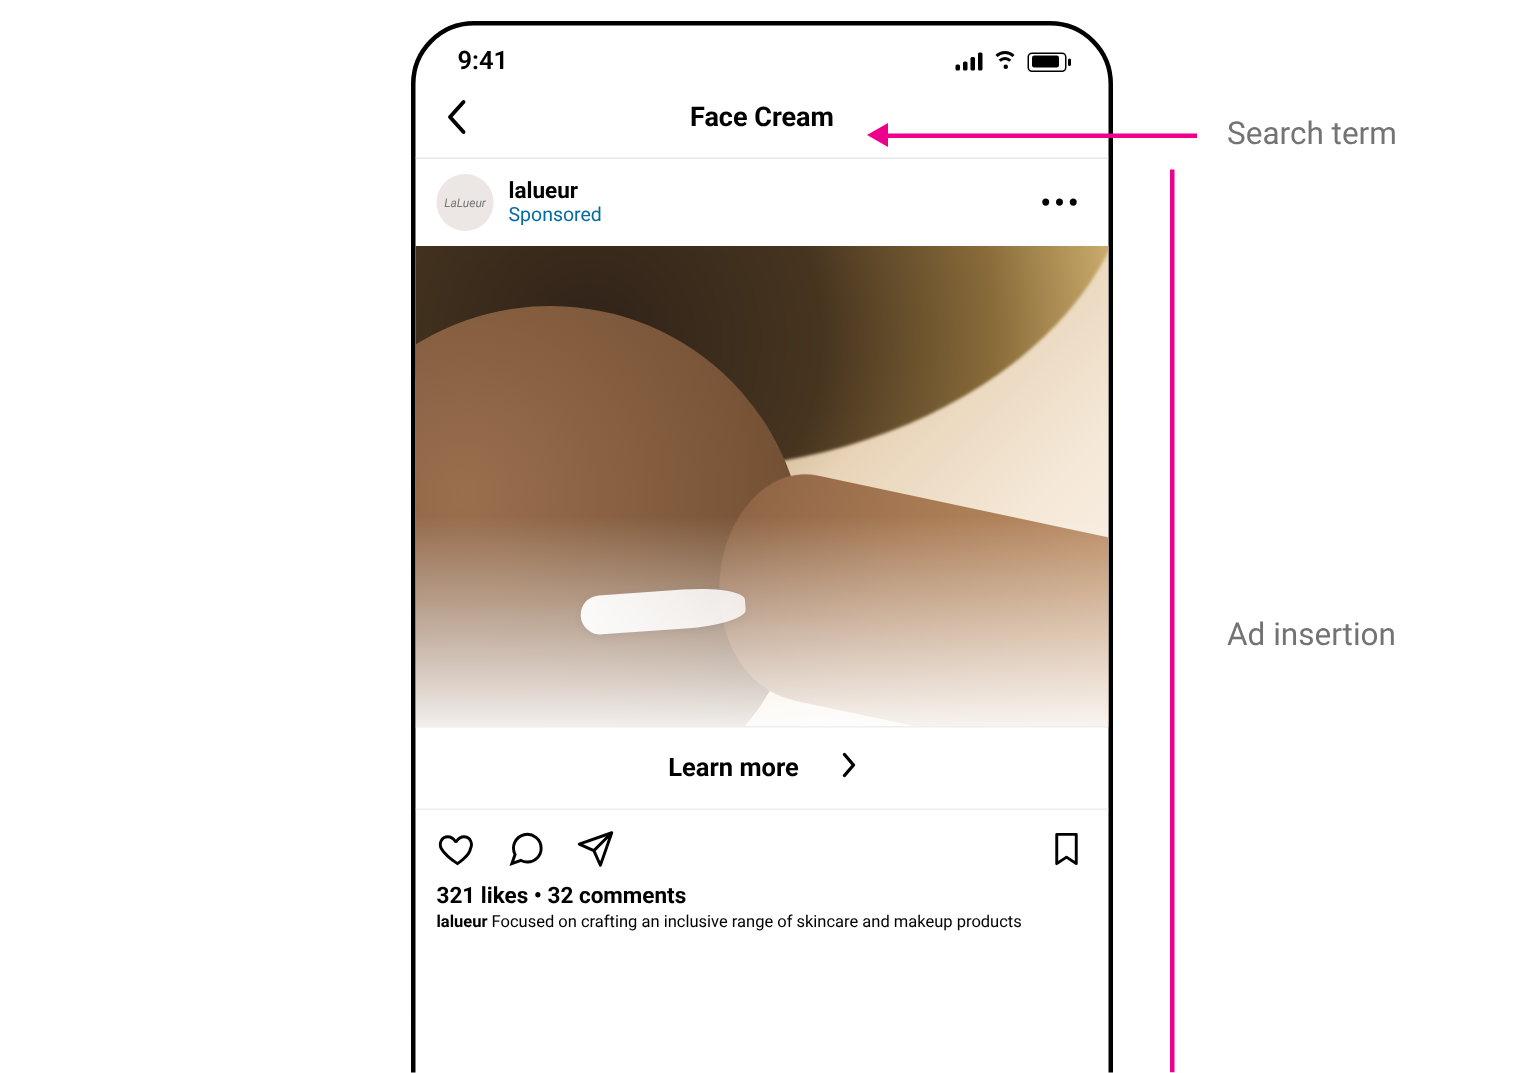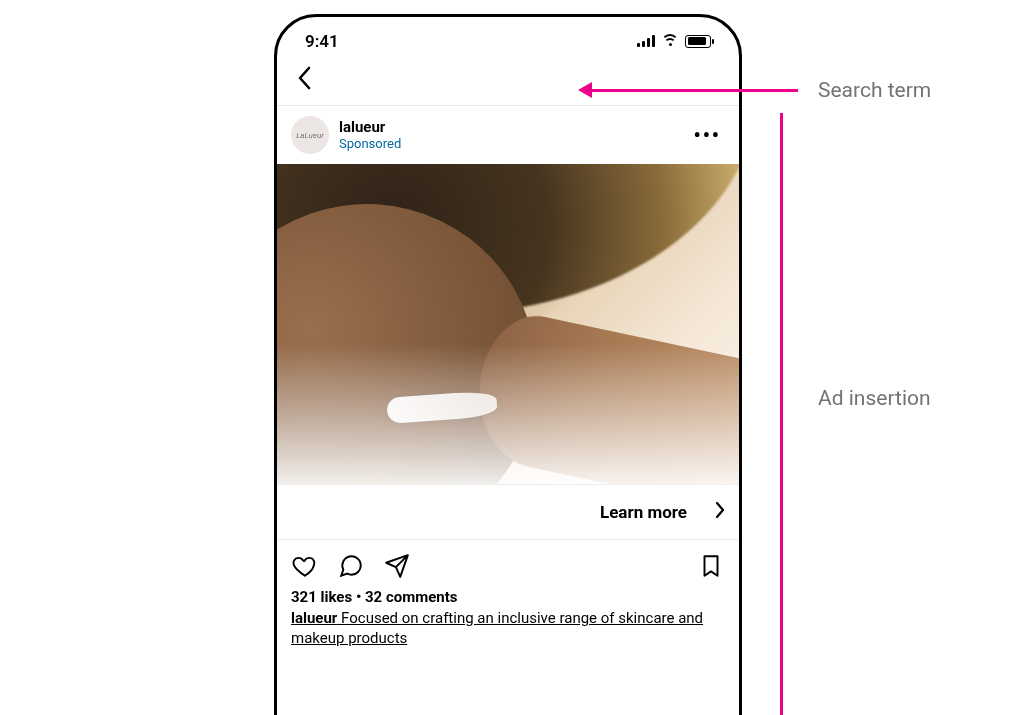--- a/index.html
+++ b/index.html
@@ -105,48 +105,48 @@
     transform:rotate(12deg);
     filter:blur(0.5px);
   }
   .haze{
     position:absolute; left:0; right:0; bottom:0; height:140px;
     background:linear-gradient(0deg, rgba(255,255,255,0.9), rgba(255,255,255,0));
   }
 
   
   .cta-row {
-    display:flex; align-items:center; justify-content:flex-end;
+    display:flex; align-items:center; justify-content:center;
     padding:16px 14px;
     border-top:1px solid #eee;
     border-bottom:1px solid #eee;
     cursor:pointer;
     gap:28px;
   }
   .cta-label { font-size:17px; font-weight:700; }
   .cta-chevron svg{ width:10px; height:18px; }
 
   
   .action-row {
     display:flex; align-items:center; justify-content:space-between;
     padding:12px 14px 4px 14px;
   }
   .action-left { display:flex; gap:18px; align-items:center;}
   .icon-btn { width:28px; height:28px; display:flex; align-items:center; justify-content:center; cursor:pointer;}
   .icon-btn svg { width:26px; height:26px; }
 
   
   .meta { padding:4px 14px 2px 14px; font-size:15px; font-weight:700;}
-  .caption { padding:0 14px 14px 14px; font-size:15px; line-height:1.35;text-decoration:underline;}
+  .caption { padding:0 14px 14px 14px; font-size:11px; line-height:1.35;}
   .caption .cap-user { font-weight:700;}
 
   
   .annot { position:absolute; font-size:21px; color:#737373; }
   .annot.search-term { left:818px; top:78px; }
-  .annot.ad-insertion { left:818px; top:386px; }
+  .annot.ad-insertion { left:818px; top:412px; }
 
   .arrow-h {
     position:absolute;
     left:590px; top:89px; width:208px; height:3px;
     background:#ec008c;
   }
   .arrow-h:before{
     content:""; position:absolute; left:-12px; top:-7px;
     border-right:14px solid #ec008c;
     border-top:8.5px solid transparent;
@@ -184,20 +184,21 @@
           </div>
       </div>
     </div>
 
     <div class="nav">
       <div class="back-chevron">
         <svg viewBox="0 0 14 24">
             <path d="M12 2 L3 12 L12 22" fill="none" stroke="#000" stroke-width="2.6" stroke-linecap="round" stroke-linejoin="round"></path>
           </svg>
       </div>
+      <div class="nav-title">Face Cream</div>
     </div>
 
     <div class="post-header">
       <div class="avatar">LaLueur</div>
       <div class="post-user-lines">
         <div class="username">lalueur</div>
         <div class="sponsored">Sponsored</div>
       </div>
       <div class="more-dots">•••</div>
     </div>

